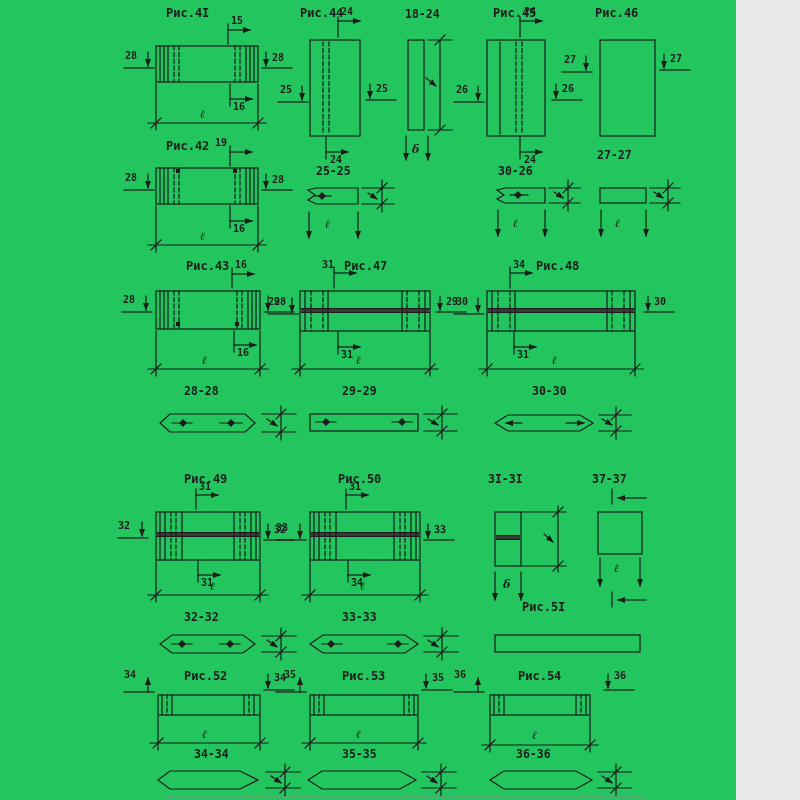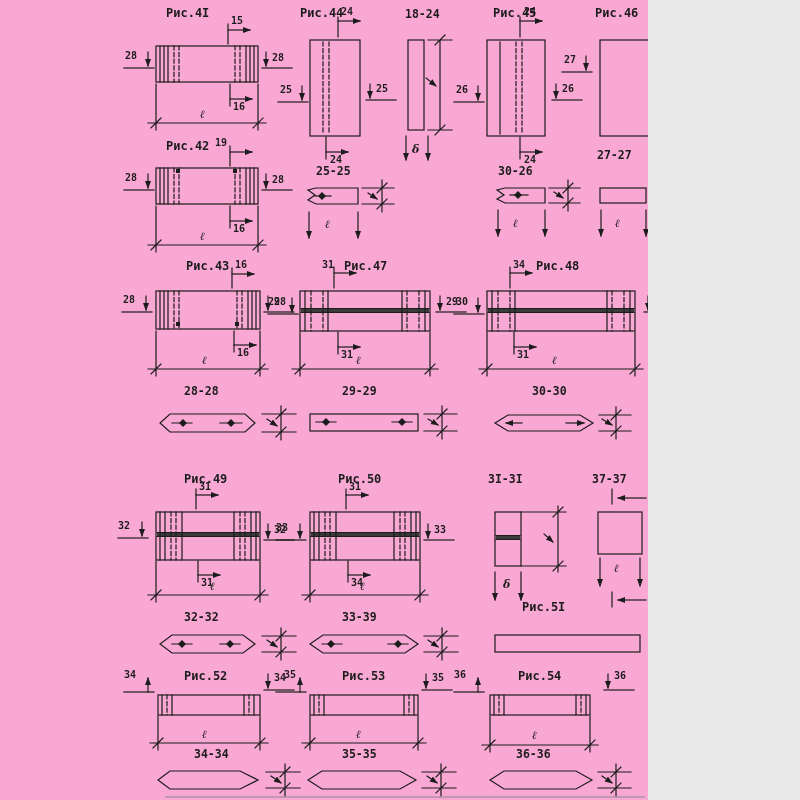--- a/index.html
+++ b/index.html
@@ -1,16 +1,16 @@
 <!DOCTYPE html>
 <html><head>
 <meta charset="utf-8">
 <style>
   html,body{margin:0;padding:0;background:#e8e8e8;}
-  .page{position:relative;width:648px;height:800px;background:#f9a8d4;overflow:hidden;
+  .page{position:relative;width:736px;height:800px;background:#22c55e;overflow:hidden;
         font-family:"DejaVu Sans Mono",monospace;}
   .art{position:absolute;left:0;top:0;}
   .t{position:absolute;color:#1c1c1c;white-space:nowrap;}
   .ttl{font:700 12px "DejaVu Sans Mono",monospace;}
   .sec{font:700 11.5px "DejaVu Sans Mono",monospace;}
   .num{font:700 10px "DejaVu Sans Mono",monospace;}
   .dim{font:italic 700 11px "DejaVu Serif",serif;}
   svg .s{stroke:#1c1c1c;stroke-width:1.2;fill:none;stroke-linecap:square;}
   svg .d{stroke-dasharray:4 2.6;}
   svg .f{fill:#1c1c1c;stroke:none;}
@@ -404,21 +404,21 @@
 <span class="t num" style="left:434px;top:524px">33</span>
 <span class="t num" style="left:351px;top:577px">34</span>
 <span class="t dim" style="left:360px;top:580px">ℓ</span>
 
 <span class="t sec" style="left:488px;top:472px">3I-3I</span>
 <span class="t dim" style="left:503px;top:578px">δ</span>
 <span class="t sec" style="left:592px;top:472px">37-37</span>
 <span class="t dim" style="left:614px;top:562px">ℓ</span>
 
 <span class="t sec" style="left:184px;top:610px">32-32</span>
-<span class="t sec" style="left:342px;top:610px">33-39</span>
+<span class="t sec" style="left:342px;top:610px">33-33</span>
 <span class="t ttl" style="left:522px;top:600px">Рис.5I</span>
 
 <span class="t ttl" style="left:184px;top:669px">Рис.52</span>
 <span class="t num" style="left:124px;top:669px">34</span>
 <span class="t num" style="left:274px;top:672px">34</span>
 <span class="t dim" style="left:202px;top:728px">ℓ</span>
 
 <span class="t ttl" style="left:342px;top:669px">Рис.53</span>
 <span class="t num" style="left:284px;top:669px">35</span>
 <span class="t num" style="left:432px;top:672px">35</span>

